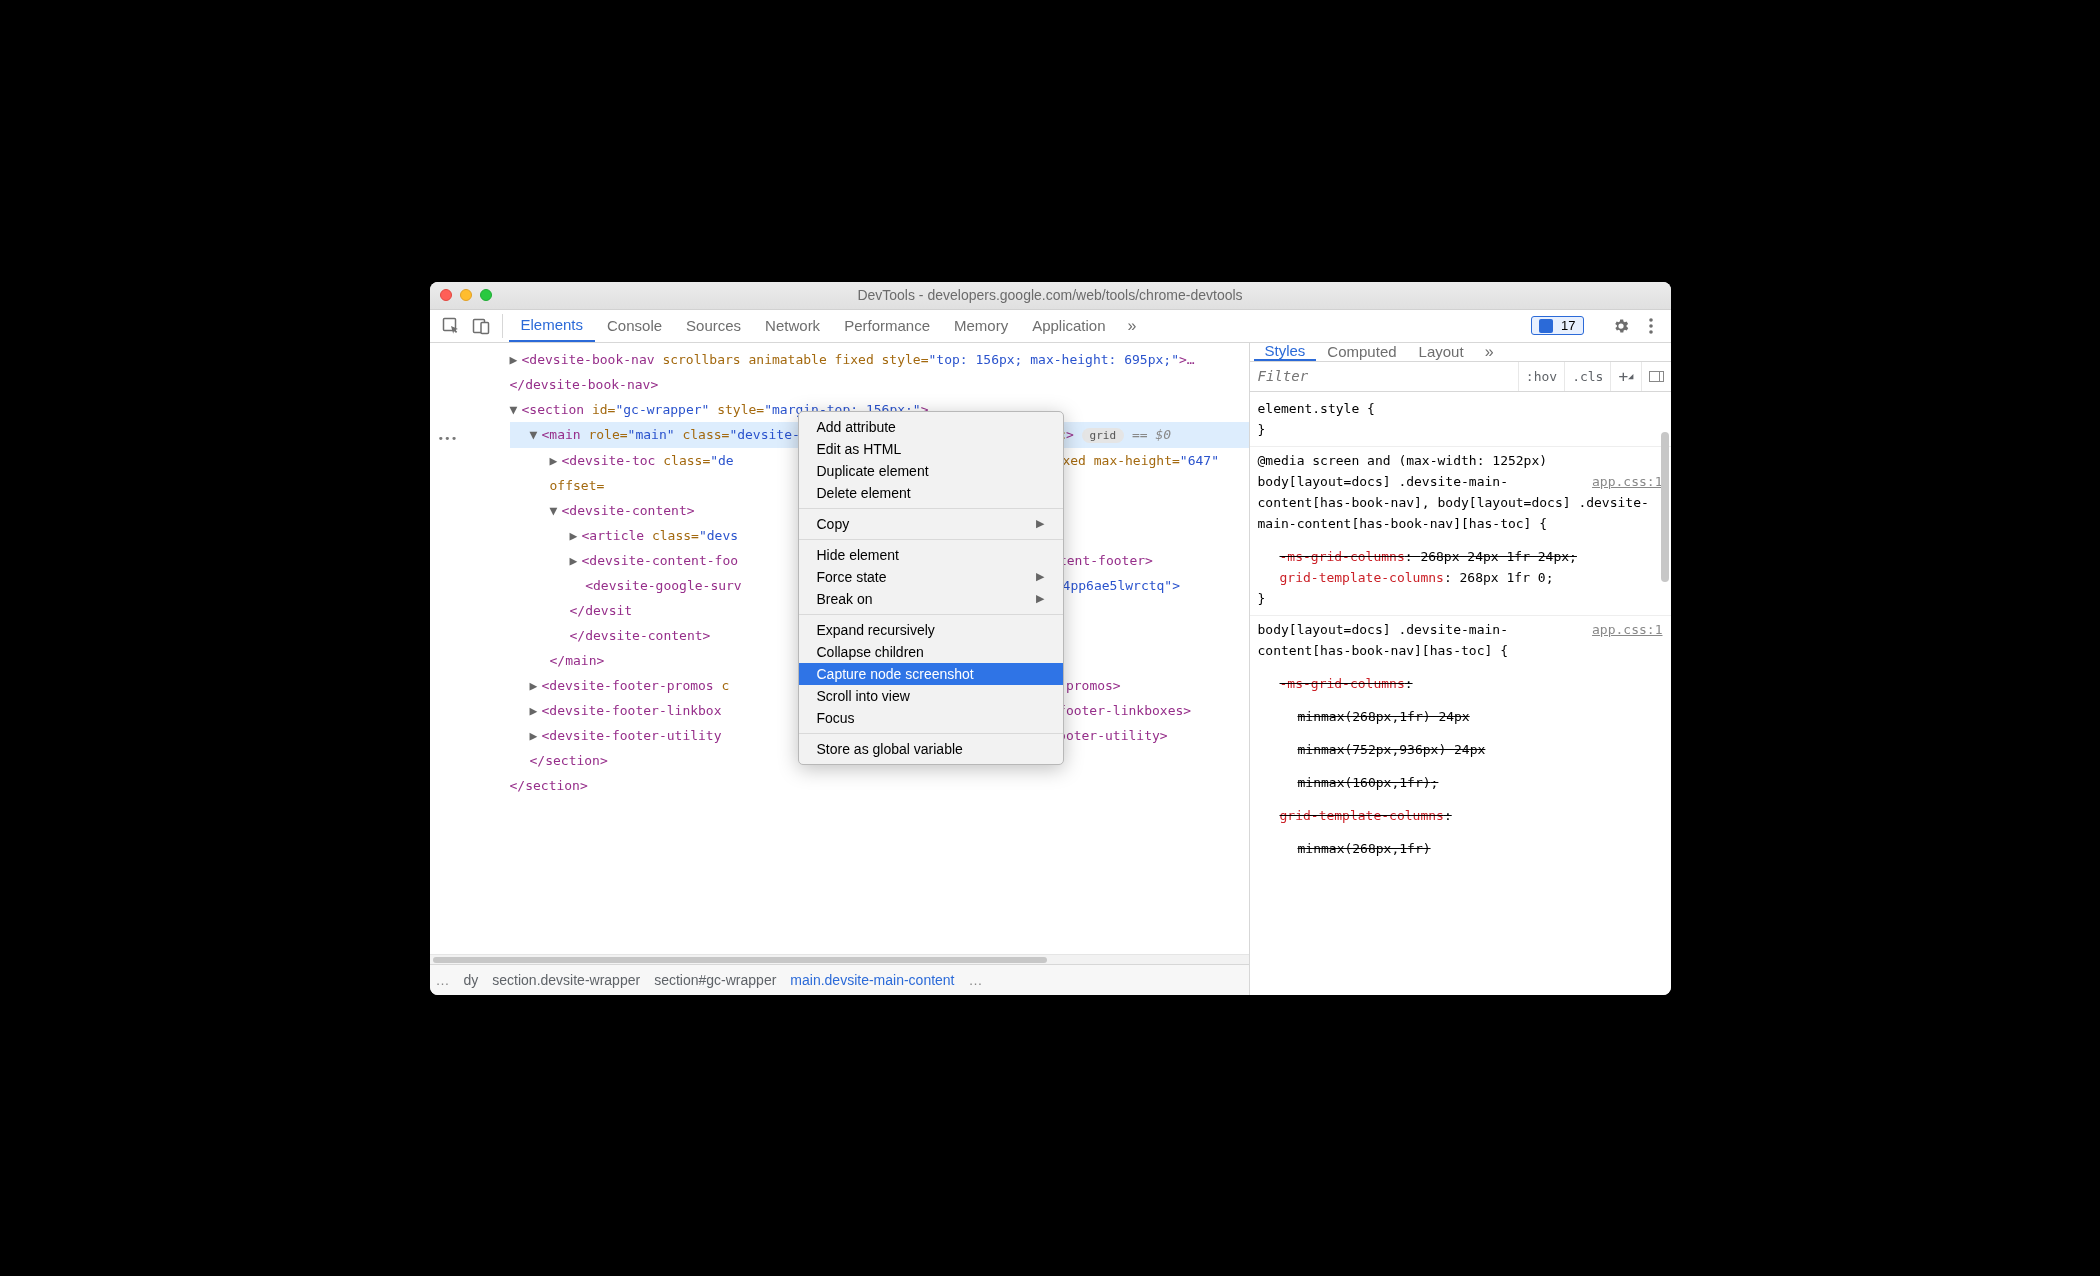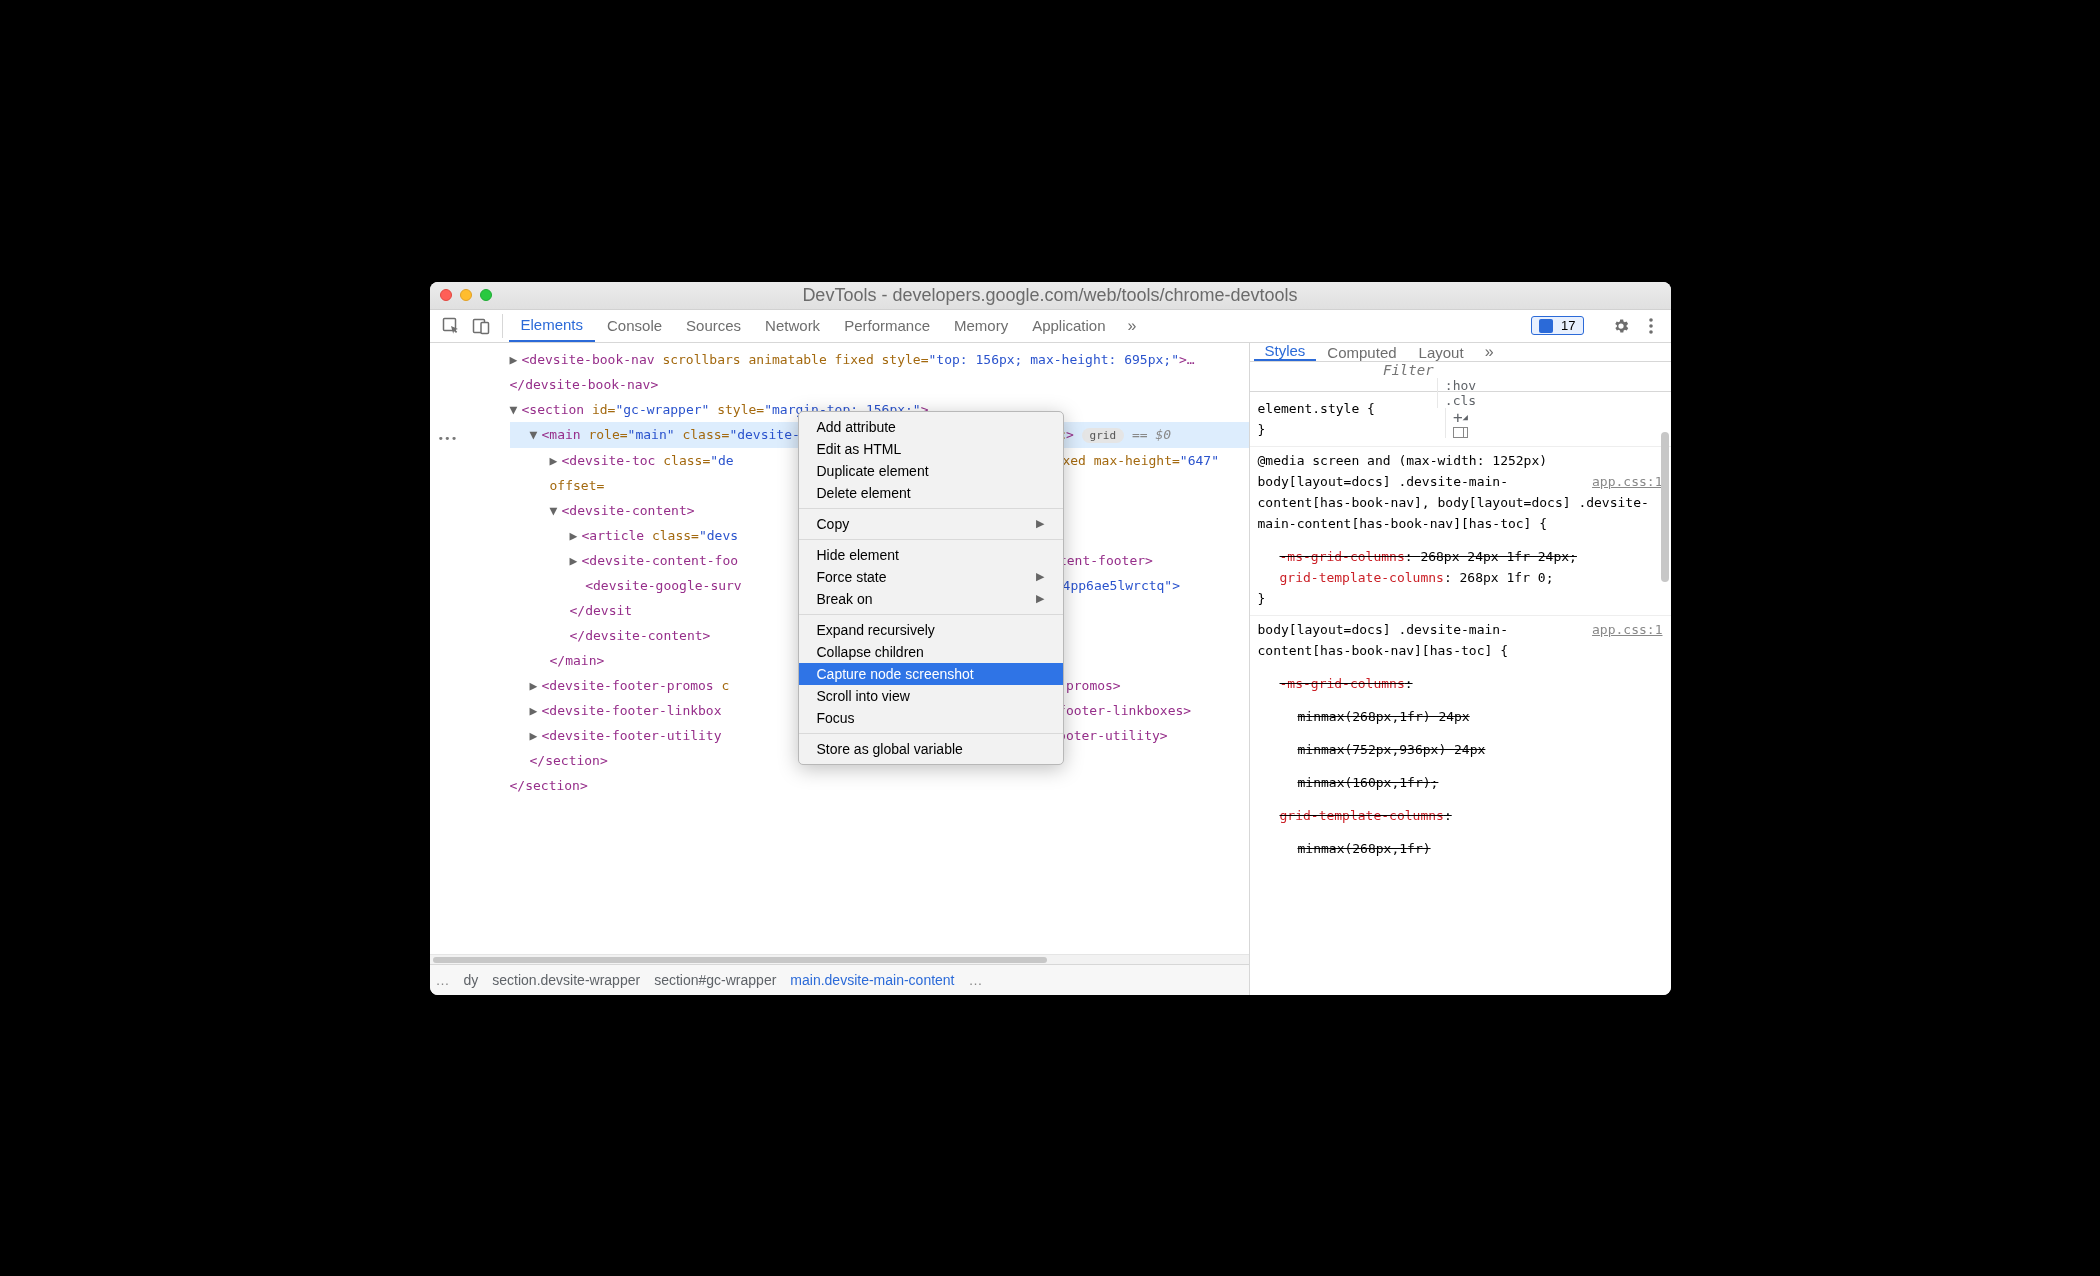--- a/index.html
+++ b/index.html
@@ -4,21 +4,21 @@
 <style>
 * { margin: 0; padding: 0; box-sizing: border-box; }
 body { background: #000; display: flex; align-items: center; justify-content: center; width: 2100px; height: 1276px; font-family: -apple-system, "Helvetica Neue", Arial, sans-serif; }
 .window { width: 1241px; height: 713px; background: #fff; border-radius: 8px; box-shadow: 0 10px 40px rgba(0,0,0,0.6); overflow: hidden; display: flex; flex-direction: column; position: relative; }
 .titlebar { height: 28px; background: linear-gradient(#ececec,#e0e0e0); border-bottom: 1px solid #d1d1d1; display: flex; align-items: center; position: relative; }
 .traffic { display: flex; gap: 8px; margin-left: 10px; }
 .light { width: 12px; height: 12px; border-radius: 50%; }
 .light.red { background: #ff5f57; border: 0.5px solid #e1483f; }
 .light.yellow { background: #ffbd2e; border: 0.5px solid #e0a027; }
 .light.green { background: #28c940; border: 0.5px solid #1fab34; }
-.titlebar .title { position: absolute; left: 0; right: 0; text-align: center; font-size: 18px; color: #6b6b6b; }
+.titlebar .title { position: absolute; left: 0; right: 0; text-align: center; font-size: 14px; color: #6b6b6b; }
 .toolbar { height: 33px; border-bottom: 1px solid #d7d7d7; display: flex; align-items: stretch; padding: 0 6px; background: #fff; }
 .toolbar .icon-btn { width: 30px; display: flex; align-items: center; justify-content: center; }
 .toolbar .sep { width: 1px; background: #d7d7d7; margin: 4px 6px; }
 .tabs { display: flex; align-items: stretch; }
 .tab { display: flex; align-items: center; padding: 0 12px; font-size: 15px; color: #6e6e6e; cursor: default; }
 .tab.active { color: #2b6ad8; border-bottom: 2px solid #2b6ad8; }
 .toolbar .spacer { flex: 1; }
 .more-tabs { display: flex; align-items: center; padding: 0 10px; color: #6e6e6e; }
 .toolbar-right { display: flex; align-items: center; gap: 6px; padding-right: 2px; }
 .errors { display: flex; align-items: center; gap: 8px; border: 1px solid #2b6ad8; background: #e8f0fe; border-radius: 3px; padding: 1px 7px; font-size: 13px; }
@@ -34,23 +34,23 @@
 .arrow { display: inline-block; width: 12px; color: #666; } .t-attr { color: #a3690f; } .t-val { color: #2a53cd; } .t-punc { color: #962e8a; }
 .pill { background: #e5e5e5; border-radius: 10px; padding: 1px 8px; font-size: 11px; color: #555; }
 .eq0 { color: #888; font-style: italic; }
 .dom-scrollbar { height: 10px; background: #f2f2f2; border-top: 1px solid #e5e5e5; position: relative; }
 .dom-scrollbar .thumb { position: absolute; left: 3px; top: 2px; height: 6px; width: 75%; background: #c7c7c7; border-radius: 3px; }
 .breadcrumbs { height: 31px; background: #f7f7f7; border-top: 1px solid #d7d7d7; display: flex; align-items: center; font-size: 14px; padding: 0 6px; gap: 14px; color: #5f6368; overflow: hidden; }
 .breadcrumbs .bc { white-space: nowrap; }
 .breadcrumbs .bc.active { color: #2b6ad8; }
 .breadcrumbs .over { color: #888; }
 .sidebar { width: 421px; background: #fff; display: flex; flex-direction: column; position: relative; }
-.side-tabs { height: 19px; border-bottom: 1px solid #d7d7d7; display: flex; align-items: flex-end; padding-left: 4px; }
+.side-tabs { height: 19px; border-bottom: 1px solid #d7d7d7; display: flex; align-items: center; padding-left: 4px; }
 .side-tabs .tab { padding: 0 11px; font-size: 15px; }
-.filter-row { height: 30px; display: flex; align-items: center; border-bottom: 1px solid #d7d7d7; font-family: Menlo, monospace; font-size: 13px; flex-direction: column; }
+.filter-row { height: 30px; display: flex; align-items: center; border-bottom: 1px solid #d7d7d7; font-family: Menlo, monospace; font-size: 13px; }
 .filter-row input { border: none; outline: none; padding: 0 8px; width: 170px; font-size: 14px; font-style: italic; color: #888; font-family: inherit;}
 .filter-row .fbtn { padding: 0 7px; color: #5f6368; border-left: 1px solid #e8e8e8; height: 100%; display: flex; align-items: center; }
 .filter-row .plus { font-size: 16px; }
 .filter-row .panel-icon { border: 1px solid #888; width: 15px; height: 11px; position: relative; }
 .filter-row .panel-icon::after { content:""; position:absolute; right:3px; top:0; bottom:0; width:1px; background:#888;}
 .styles-content { flex: 1; overflow: hidden; font-family: Menlo, Consolas, monospace; font-size: 13px; line-height: 21px; padding: 3px 0; position: relative;}
 .rule { border-bottom: 1px solid #eee; padding: 3px 8px 6px; }
 .rule .sel { color: #000; }
 .rule .brace { color: #000; }
 .rule .media { color: #000; margin-top: 14px; }

